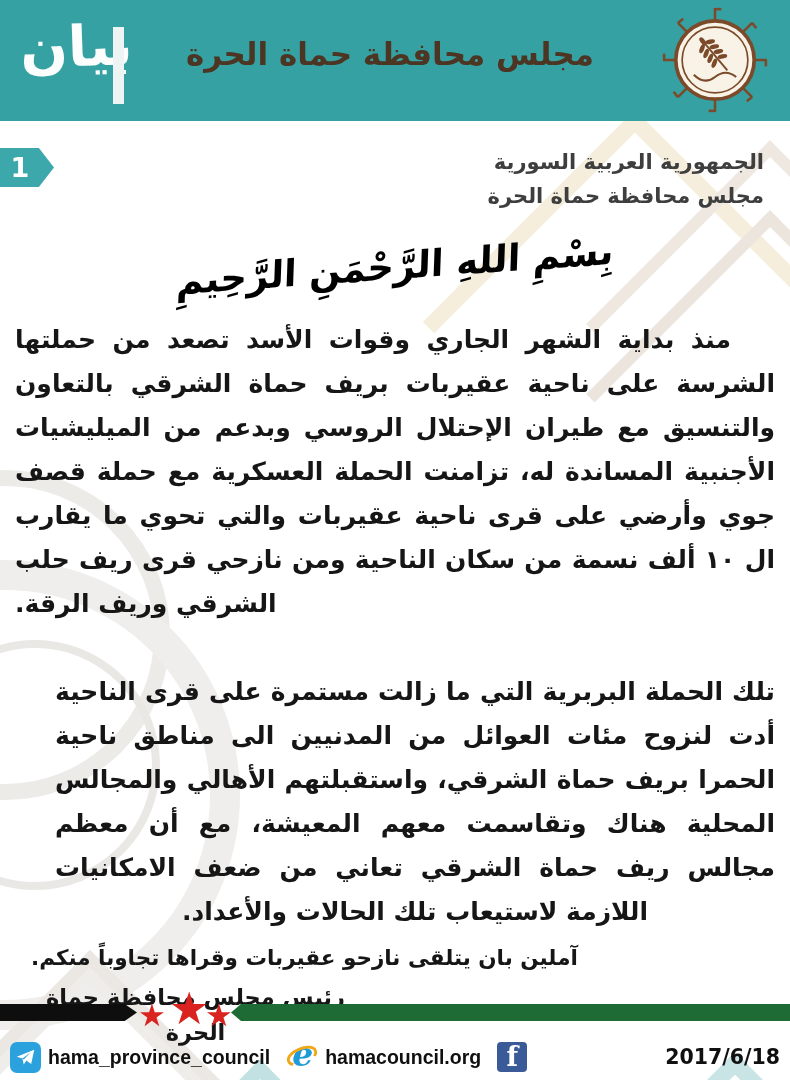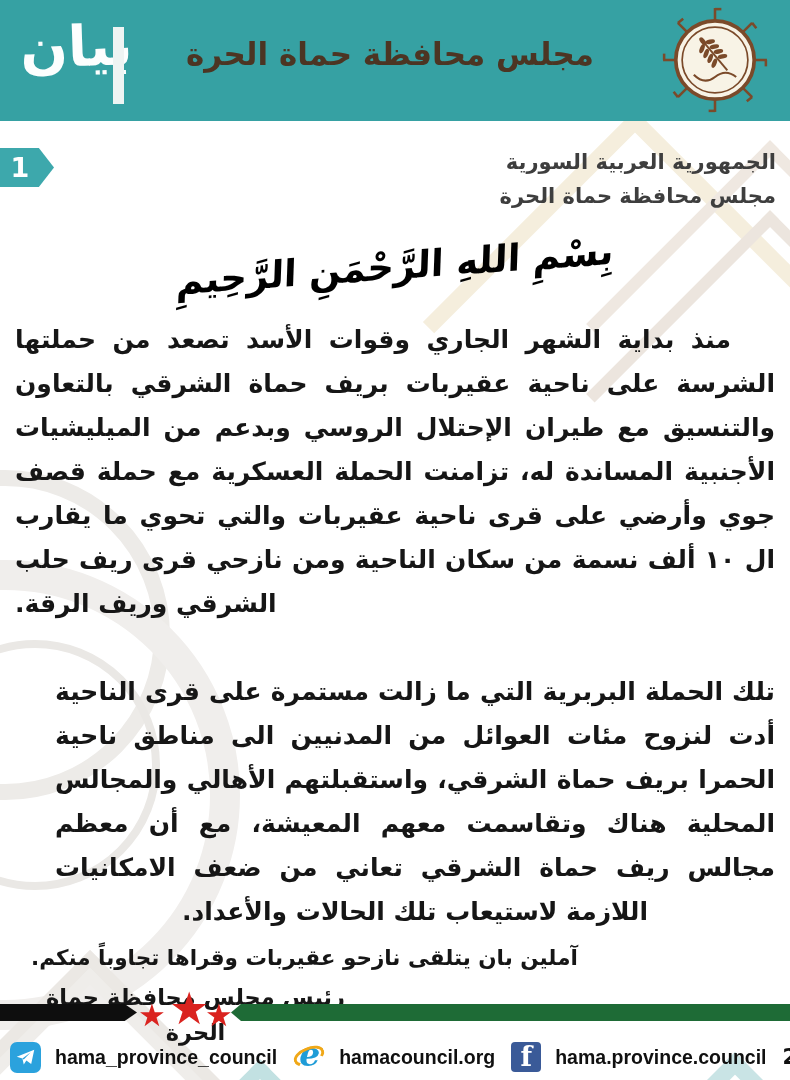--- a/index.html
+++ b/index.html
@@ -31,21 +31,21 @@
   .header-title { position:absolute; top:36px; left:160px; width:460px; text-align:center;
                   font-size:31px; font-weight:bold; color:#4c3523; direction:rtl; }
   .logo { position:absolute; right:22px; top:7px; width:106px; height:106px; }
 
   
   .badge { position:absolute; top:148px; left:0; width:54px; height:39px; background:#3da8ac;
            color:#fff; font-size:27px; font-weight:bold; text-align:center; line-height:39px;
            clip-path:polygon(0 0,72% 0,100% 50%,72% 100%,0 100%); padding-right:14px; z-index:2; }
 
   
-  .letterhead { position:absolute; top:145px; right:14px; z-index:2; direction:rtl; text-align:right;
+  .letterhead { position:absolute; top:145px; right:26px; z-index:2; direction:rtl; text-align:right;
                 color:#3e3e3e; font-weight:bold; font-size:21px; line-height:34px; }
 
   
   .basmala { position:absolute; top:245px; left:0; right:0; z-index:2; text-align:center; direction:rtl;
              font-size:37px; font-weight:bold; color:#000; transform:rotate(-4deg) skewX(-6deg); }
 
   
   .content { position:absolute; top:318px; left:15px; right:15px; z-index:2; direction:rtl; }
   .para { font-size:25px; font-weight:bold; color:#161616; line-height:44px; text-align:justify; }
   .para.p1 { text-indent:44px; text-align-last:left; margin-bottom:44px; }
@@ -62,21 +62,21 @@
                clip-path:polygon(10px 0,100% 0,100% 100%,10px 100%,0 50%); z-index:2; }
   .star { position:absolute; color:#da231f; z-index:3; line-height:1; }
   .star.s1 { left:138px; top:1000px; font-size:31px; }
   .star.s2 { left:169px; top:986px; font-size:45px; }
   .star.s3 { left:205px; top:1000px; font-size:31px; }
 
   
   .social { position:absolute; left:0; right:0; bottom:0; height:46px; z-index:4;
             display:flex; align-items:center; padding:0 10px; gap:16px;
             font-family:"Liberation Sans", sans-serif; }
-  .soc { display:flex; align-items:center; gap:14px; font-weight:bold; font-size:19.5px; color:#101010; }
+  .soc { display:flex; align-items:center; gap:7px; font-weight:bold; font-size:19.5px; color:#101010; }
   .tg-icon { width:31px; height:31px; background:#2ba2dd; border-radius:7px; display:flex; align-items:center; justify-content:center; }
   .fb-icon { width:30px; height:30px; background:#3a5a98; border-radius:4px; color:#fff; text-align:center;
              font-family:"DejaVu Serif", serif; font-weight:bold; font-size:27px; line-height:30px; overflow:hidden; }
   .ie-icon { width:32px; height:32px; position:relative; }
   .ie-e { position:absolute; left:6px; top:-4px; color:#1f9cd7; font-family:"DejaVu Serif", serif;
           font-style:italic; font-weight:bold; font-size:33px; line-height:36px; }
   .ie-orbit { position:absolute; left:0; top:6px; width:32px; height:18px; border:3px solid #f0a818;
               border-radius:50%; border-bottom-color:transparent; transform:rotate(-22deg); }
   .date-line { margin-left:auto; direction:rtl; font-family:"DejaVu Sans", sans-serif;
                font-weight:bold; font-size:20.5px; color:#101010; white-space:nowrap; }
@@ -174,21 +174,20 @@
     </div>
     <div class="soc">
       <span class="ie-icon">
         <span class="ie-e">e</span>
         <span class="ie-orbit"></span>
       </span>
       <span>hamacouncil.org</span>
     </div>
     <div class="soc">
       <span class="fb-icon">f</span>
-      <span>hama.province.council</span>
     </div>
     <div class="date-line">
       
       <span>2017/6/18</span>
     </div>
   </div>
 
 </div>
 
 </body></html>

